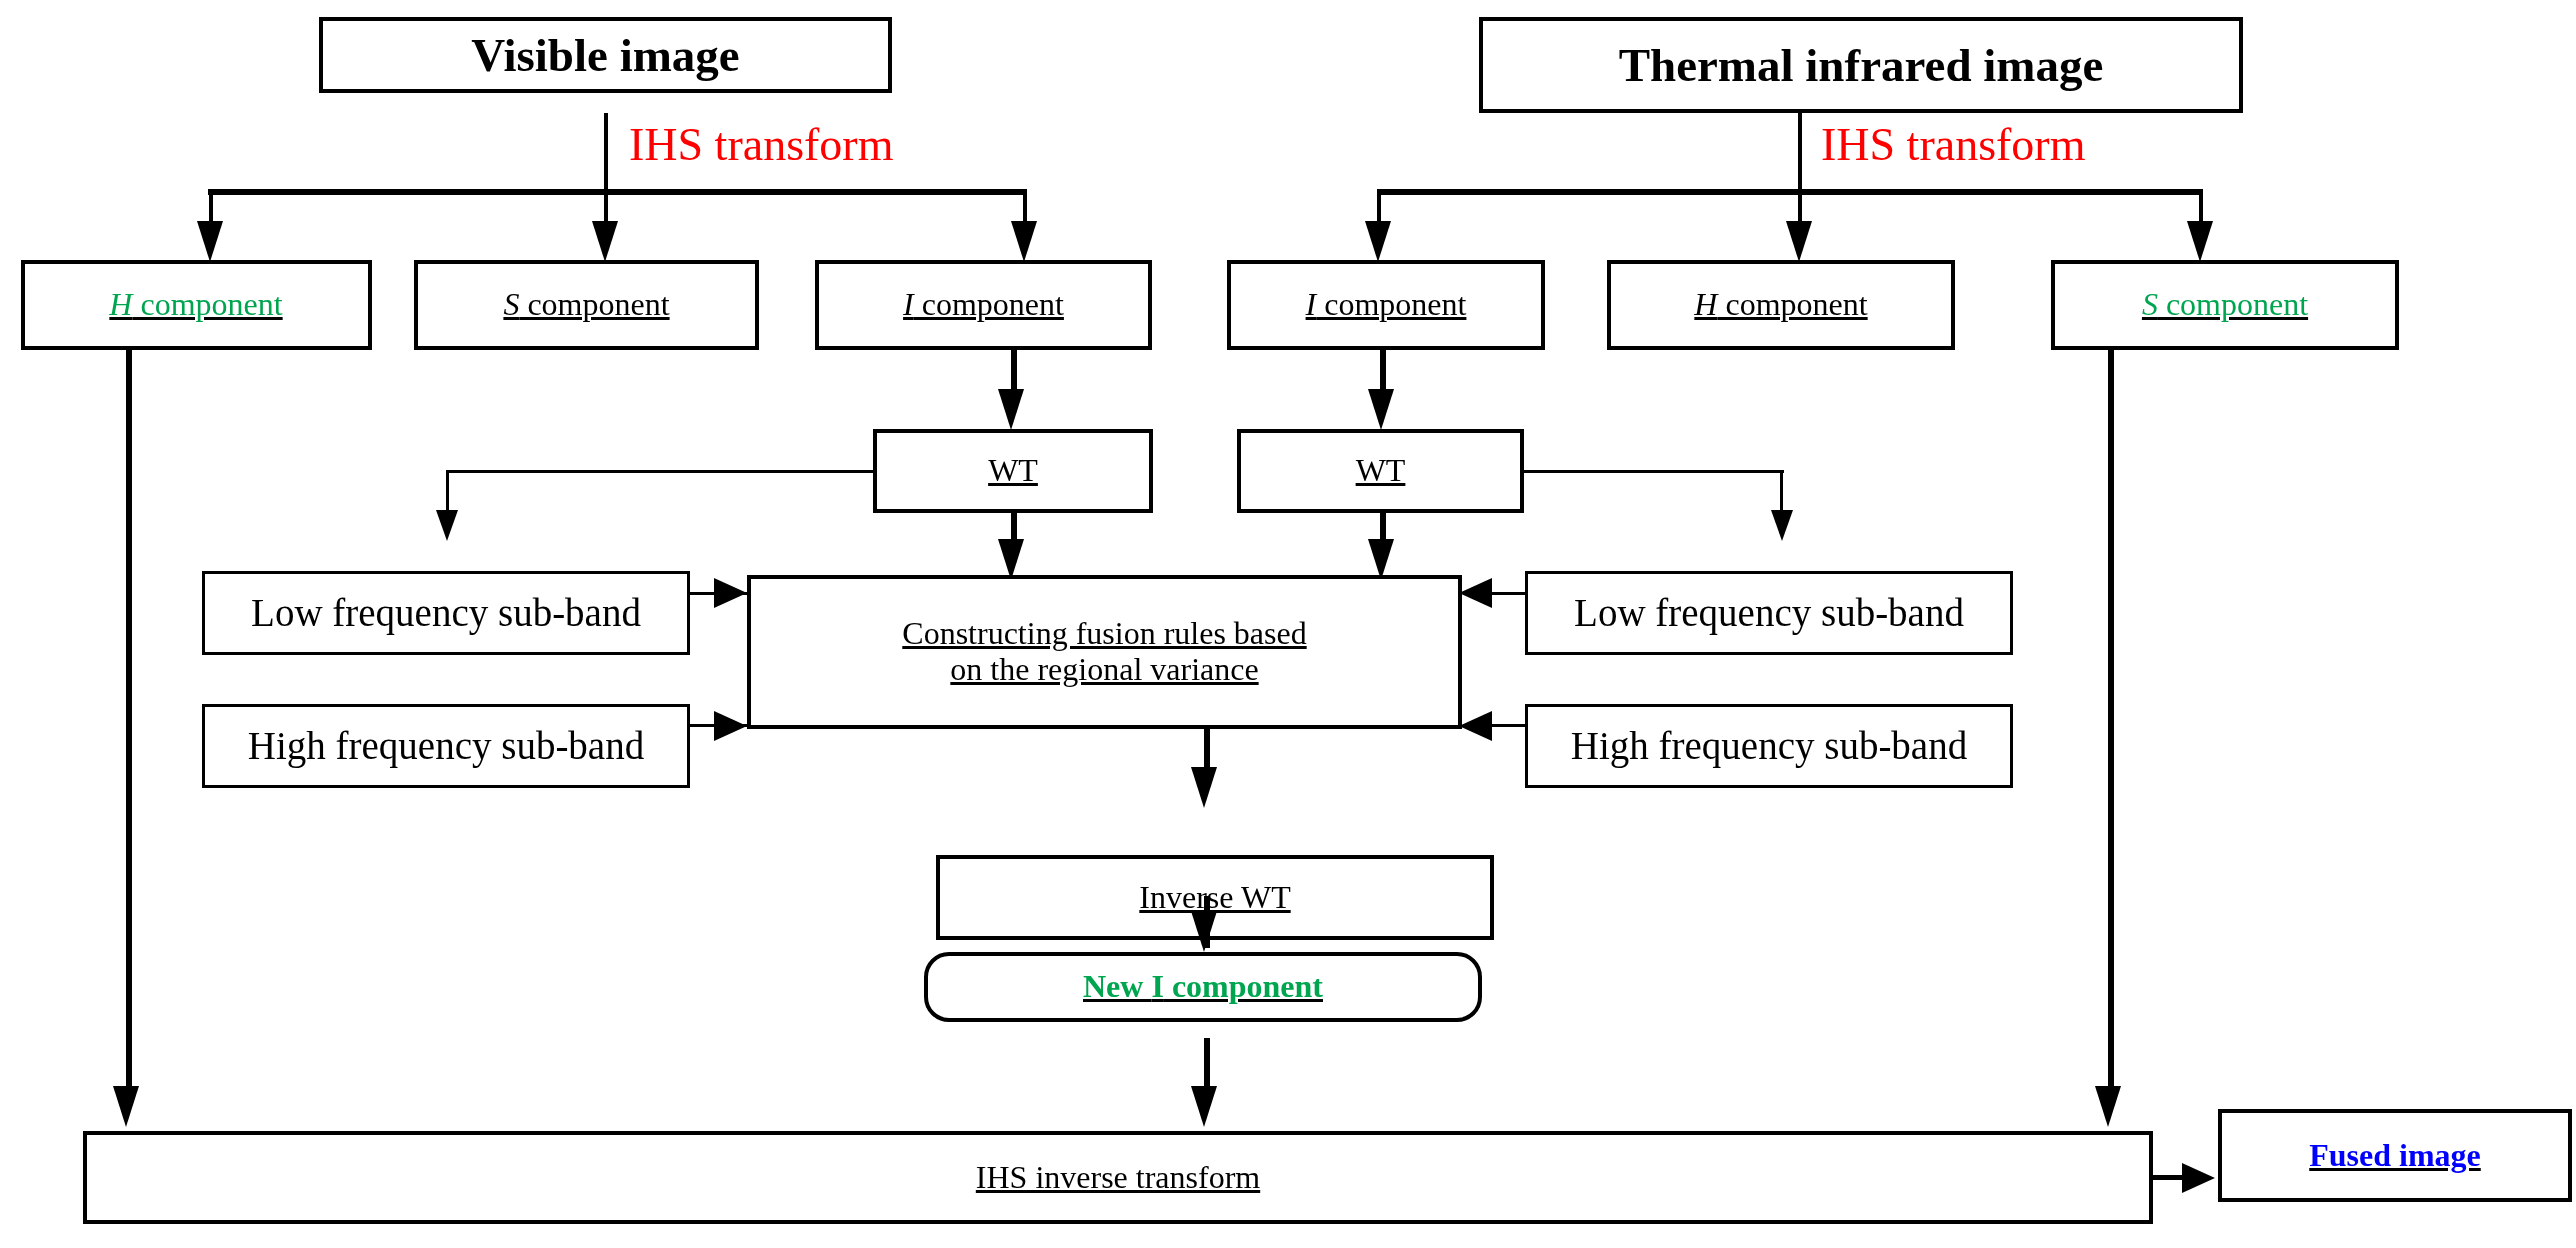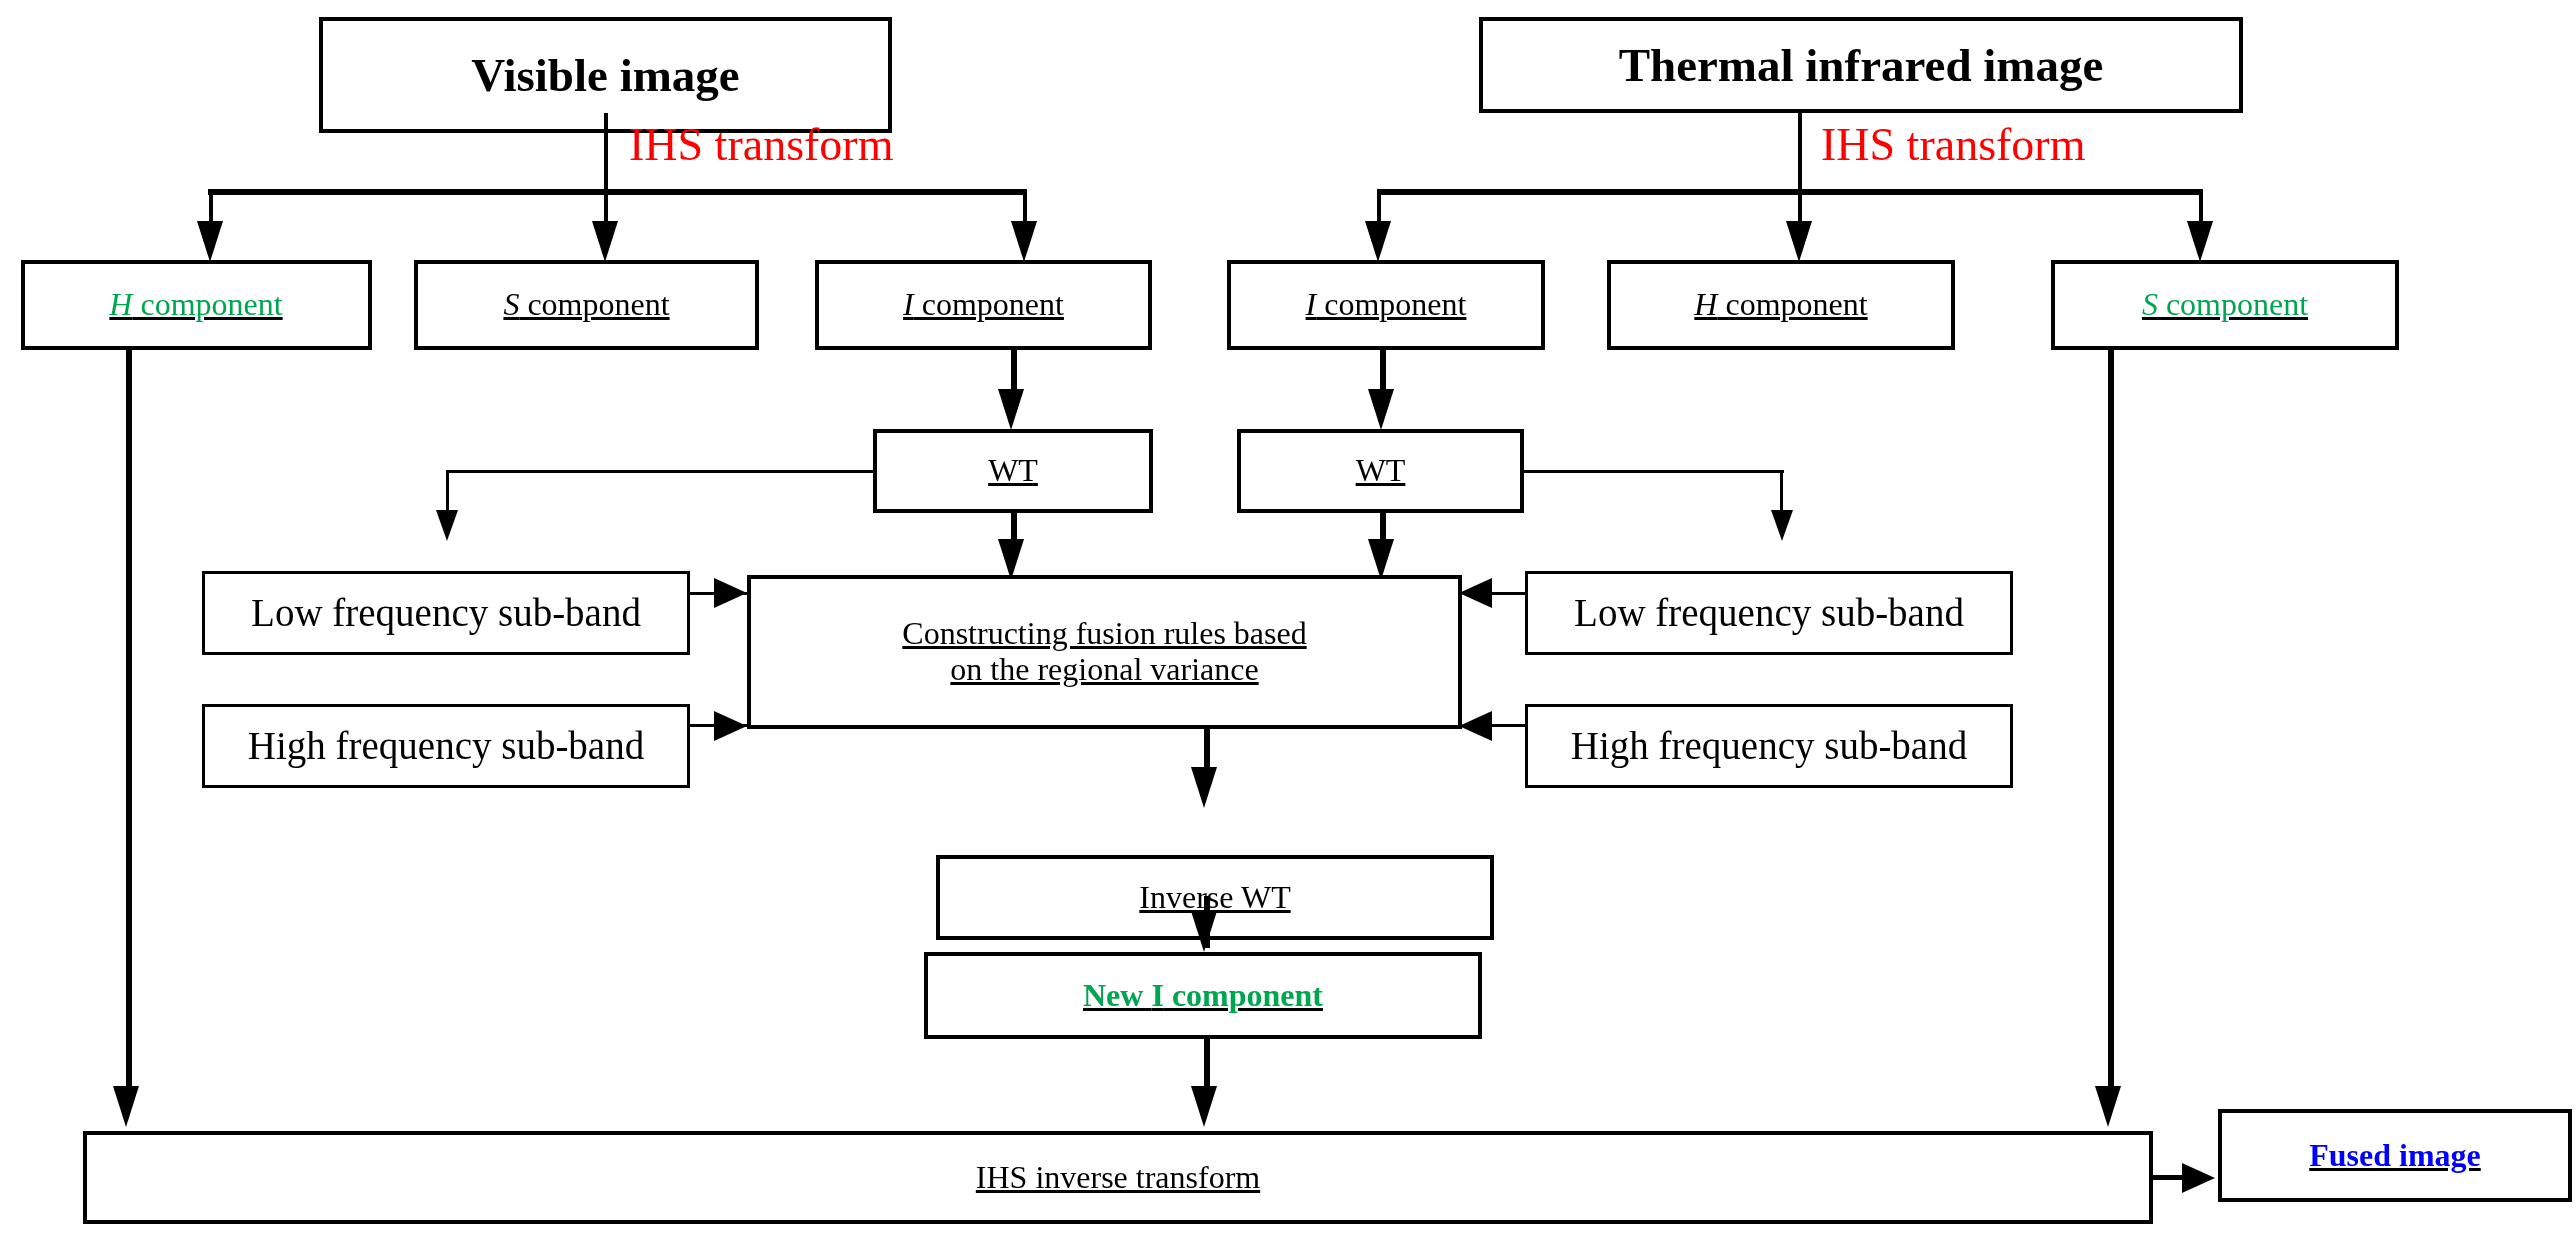--- a/index.html
+++ b/index.html
@@ -90,21 +90,21 @@
     position: absolute;
     white-space: nowrap;
     font-size: 46px;
   }
 </style>
 </head>
 <body>
 
 <div id="canvas">
 
-  <div class="box f60" style="left:319px; top:17.3px; width:573px; height:116px;align-items:center;">
+  <div class="box f60" style="left:319px; top:17.3px; width:573px; height:76px;align-items:center;">
     <span class="lbl t-bold">Visible image</span>
   </div>
 
   <div class="box f60" style="left:1479px; top:17.3px; width:764px; height:96px;">
     <span class="lbl t-bold">Thermal infrared image</span>
   </div>
 
   <div class="vline thin" style="left:604px; top:113px; width:3.9px; height:79px;"></div>
 
   <div class="hline" style="left:208px; top:189px; width:819px; height:5.5px;"></div>
@@ -228,21 +228,21 @@
   <div class="vline" style="left:1204px; top:729px; width:5.5px; height:50px;"></div>
   <div class="arrow-down" style="left:1191px; top:767px;"></div>
 
   <div class="box f58" style="left:924px; top:855px; width:558px; height:85px;margin-left:12px;">
     <span class="lbl">Inverse WT</span>
   </div>
 
   <div class="vline" style="left:1204px; top:896px; width:5.5px; height:52px;"></div>
   <div class="arrow-down" style="left:1191px; top:911px;"></div>
 
-  <div class="box f58" style="left:924px; top:952px; width:558px; height:87px;">
+  <div class="box f58" style="left:924px; top:952px; width:558px; height:70px;border-radius:25px;">
     <span class="lbl t-green t-bold"><span>New </span><span class="ital">I</span><span> component</span></span>
   </div>
 
   <div class="vline" style="left:1204px; top:1038px; width:5.5px; height:61px;"></div>
   <div class="arrow-down" style="left:1191px; top:1086px;"></div>
 
   <div class="box f58" style="left:83px; top:1131px; width:2070px; height:93px;">
     <span class="lbl">IHS inverse transform</span>
   </div>
 

